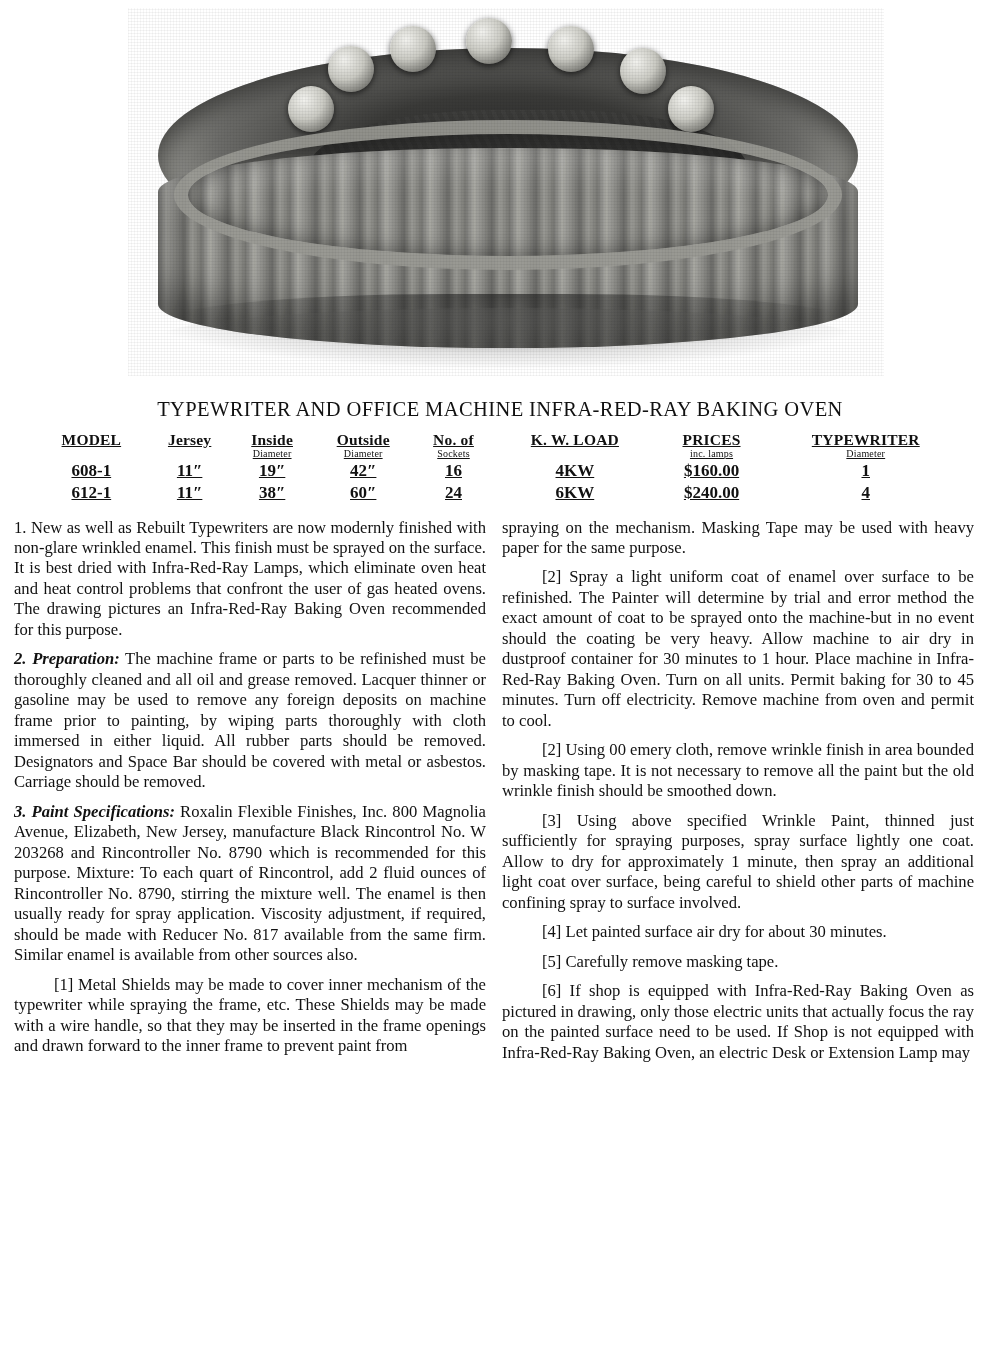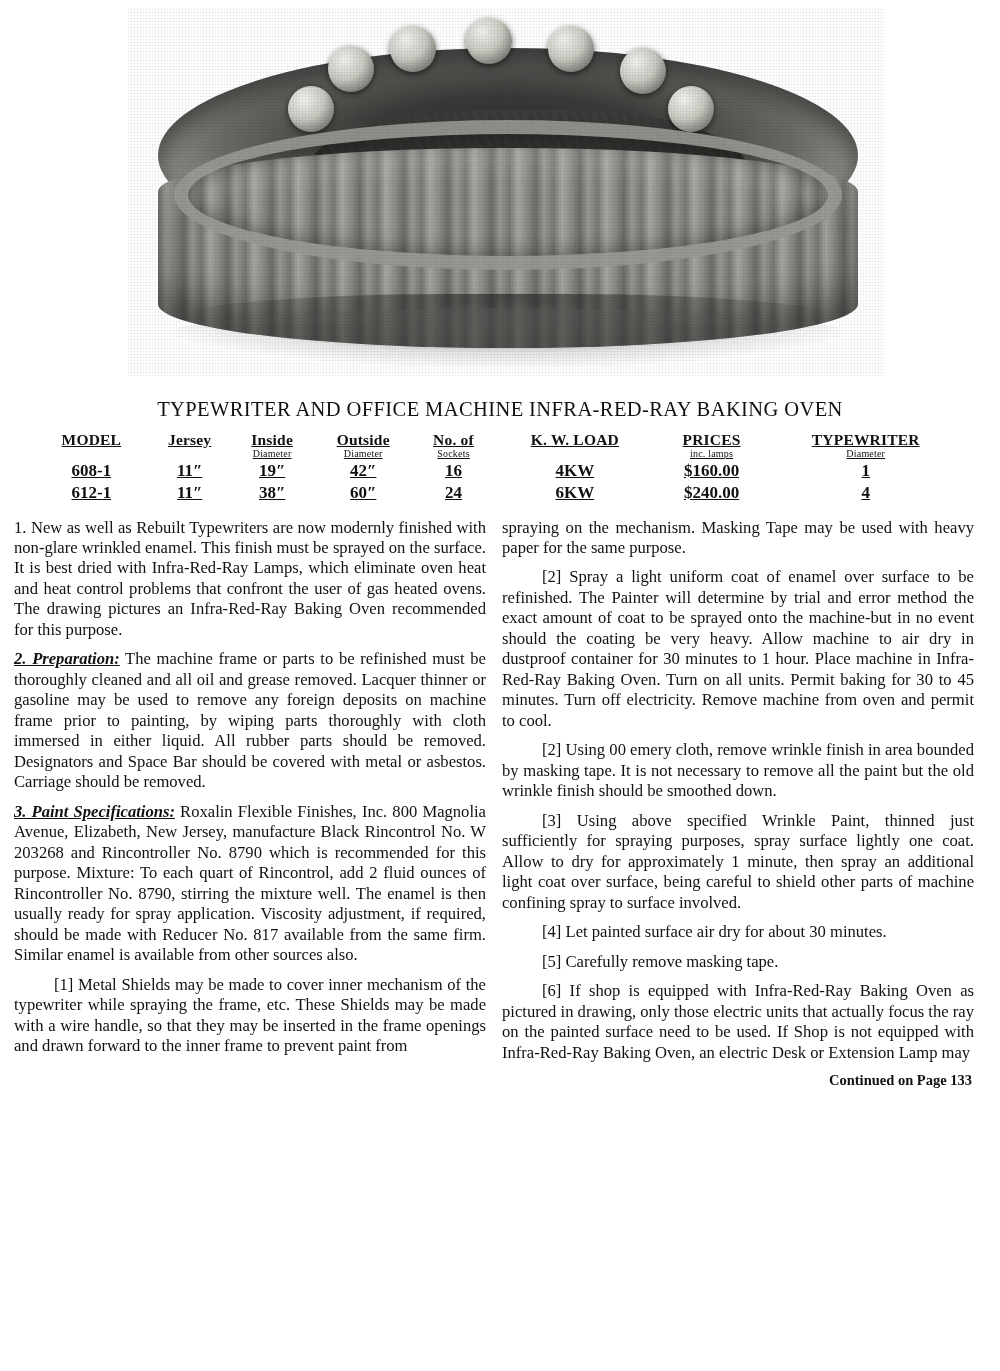--- a/index.html
+++ b/index.html
@@ -177,21 +177,20 @@
     text-align: justify;
     text-justify: inter-word;
     hyphens: manual;
   }
   .col p {
     margin: 0 0 9px 0;
   }
   .ital {
     font-style: italic;
     font-weight: bold;
-    text-decoration: underline;
   }
   .sub-a {
     margin-left: 30px;
     font-style: italic;
     font-weight: bold;
   }
   .sub-b {
     margin-left: 30px;
     font-weight: normal;
   }
@@ -308,17 +307,16 @@
     </div>
 
     <div class="col">
       <p>spraying on the mechanism. Masking Tape may be used with heavy paper for the same purpose.</p>
       <p class="brk">[2]  Spray a light uniform coat of enamel over surface to be refinished. The Painter will determine by trial and error method the exact amount of coat to be sprayed onto the machine-but in no event should the coating be very heavy. Allow machine to air dry in dustproof container for 30 minutes to 1 hour. Place machine in Infra-Red-Ray Baking Oven. Turn on all units. Permit baking for 30 to 45 minutes. Turn off electricity. Remove machine from oven and permit to cool.</p>
       <p class="brk">[2]  Using 00 emery cloth, remove wrinkle finish in area bounded by masking tape. It is not necessary to remove all the paint but the old wrinkle finish should be smoothed down.</p>
       <p class="brk">[3]  Using above specified Wrinkle Paint, thinned just sufficiently for spraying purposes, spray surface lightly one coat. Allow to dry for approximately 1 minute, then spray an additional light coat over surface, being careful to shield other parts of machine confining spray to surface involved.</p>
       <p class="brk">[4]  Let painted surface air dry for about 30 minutes.</p>
       <p class="brk">[5]  Carefully remove masking tape.</p>
       <p class="brk">[6]  If shop is equipped with Infra-Red-Ray Baking Oven as pictured in drawing, only those electric units that actually focus the ray on the painted surface need to be used. If Shop is not equipped with Infra-Red-Ray Baking Oven, an electric Desk or Extension Lamp may</p>
-      <div class="contd">Continued on Page 133</div>
     </div>
 
   </div>
 </div>
 
 </body></html>

